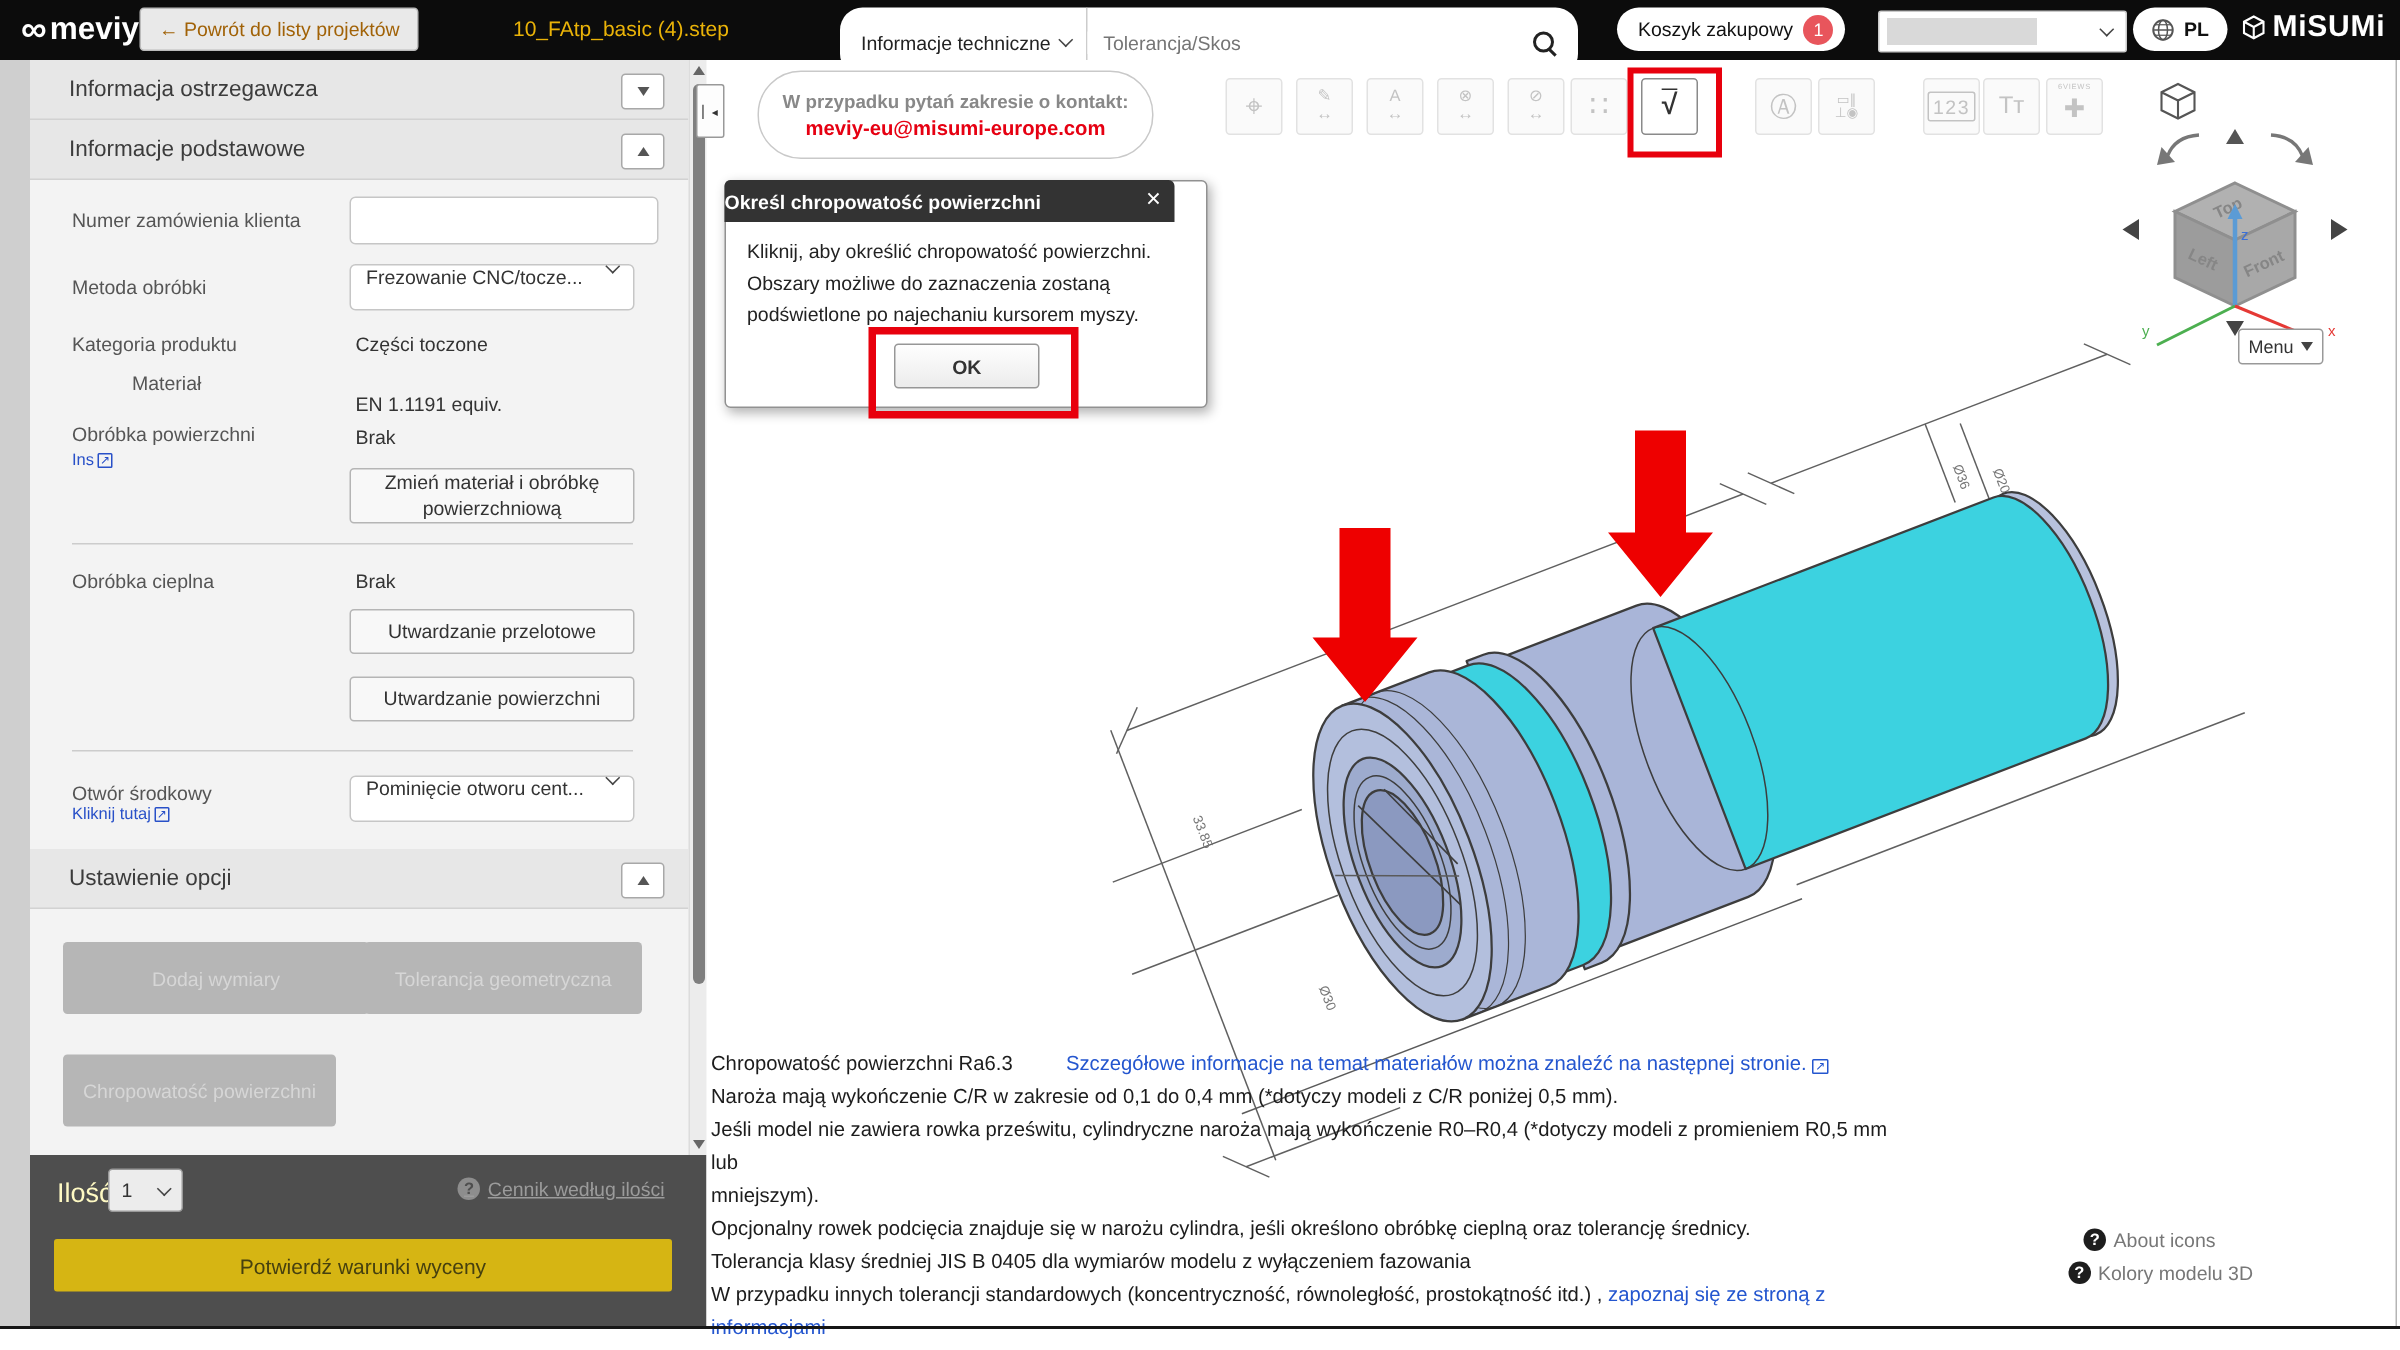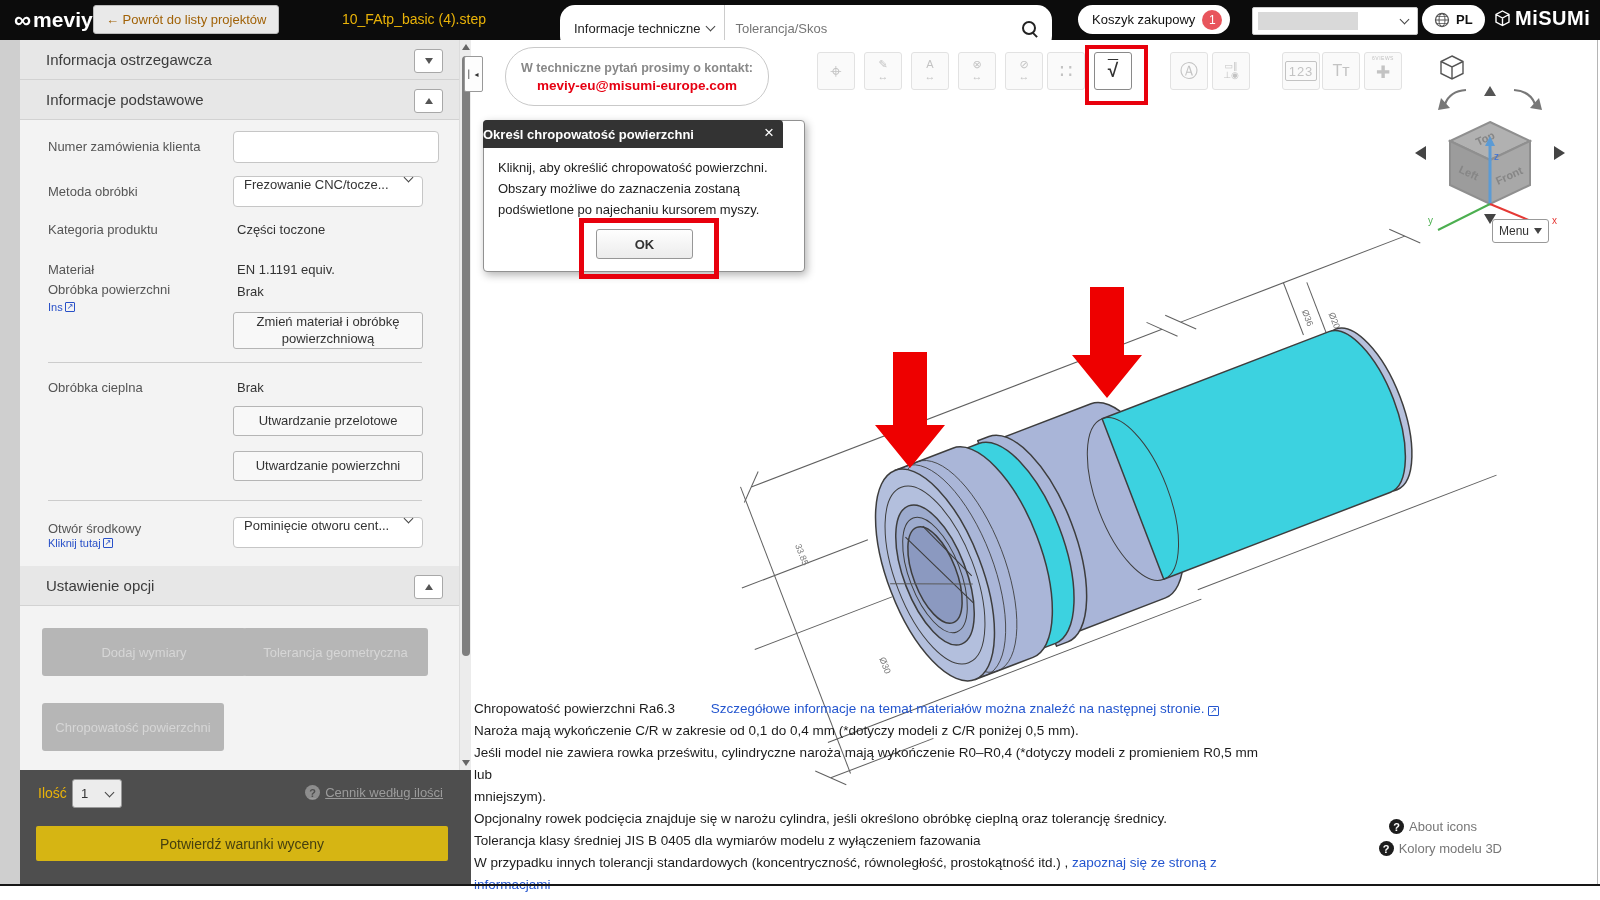--- a/index.html
+++ b/index.html
@@ -176,21 +176,21 @@
 
     <span class="slabel" style="top:144px;">Metoda obróbki</span>
     <div class="ssel" style="top:136px;">
       <span>Frezowanie CNC/tocze...</span>
       <span class="chev"></span>
     </div>
 
     <span class="slabel" style="top:182px;">Kategoria produktu</span>
     <span class="svalue" style="top:182px;">Części toczone</span>
 
-    <span class="slabel" style="top:222px;">Materiał</span>
+    <span class="slabel" style="top:208px;margin-left:40px;">Materiał</span>
     <span class="svalue" style="top:222px;">EN 1.1191 equiv.</span>
 
     <span class="slabel" style="top:242px;">Obróbka powierzchni</span>
     <span class="svalue" style="top:244px;">Brak</span>
 
     <span class="abs bluelink" style="left:28px;top:261px;">
       <span>Ins</span>
         <span class="ext"></span>
     </span>
 
@@ -222,21 +222,21 @@
           <span class="tri-u"></span>
         </span>
     </div>
 
     <button class="disbtn" style="left:22px;top:588px;width:204px;height:48px;">Dodaj wymiary</button>
     <button class="disbtn" style="left:223px;top:588px;width:185px;height:48px;">Tolerancja geometryczna</button>
     <button class="disbtn" style="left:22px;top:663px;width:182px;height:48px;">Chropowatość powierzchni</button>
   </div>
 
   <div class="sfooter">
-    <span class="abs" style="left:18px;top:15px;color:#eab308;font-size:14px;text-align:center;">Ilość</span>
+    <span class="abs" style="left:18px;top:15px;color:#fef9c3;font-size:18px;text-align:center;">Ilość</span>
     <div class="qtysel">
       <span>1</span>
       <span class="chev"></span>
     </div>
     <span class="pricelink">
       <span class="qicon" style="background:#8d8d8d;color:#4e4e4e;">?</span>
       <span>Cennik według ilości</span>
     </span>
     <button class="confirmbtn">Potwierdź warunki wyceny</button>
   </div>
@@ -245,21 +245,21 @@
     <span class="scrolltri" style="top:4px;border-bottom:6px solid #666;"></span>
     <span class="sthumb"></span>
     <span class="scrolltri" style="bottom:4px;border-top:6px solid #666;"></span>
   </div>
 
   <div class="canvas">
 
     <div class="panelbtn">▏◂</div>
 
     <div class="contact">
-      <span class="l1">W techniczne pytań prosimy o kontakt:</span>
+      <span class="l1">W przypadku pytań zakresie o kontakt:</span>
       <span class="l2">meviy-eu@misumi-europe.com</span>
     </div>
 
     <button class="tbtn" style="left:346px;">
         <span class="g" style="font-size:20px">⌖</span>
       </button>
     <button class="tbtn small" style="left:393px;">
         <span class="g">✎
 ↔</span>
       </button>

